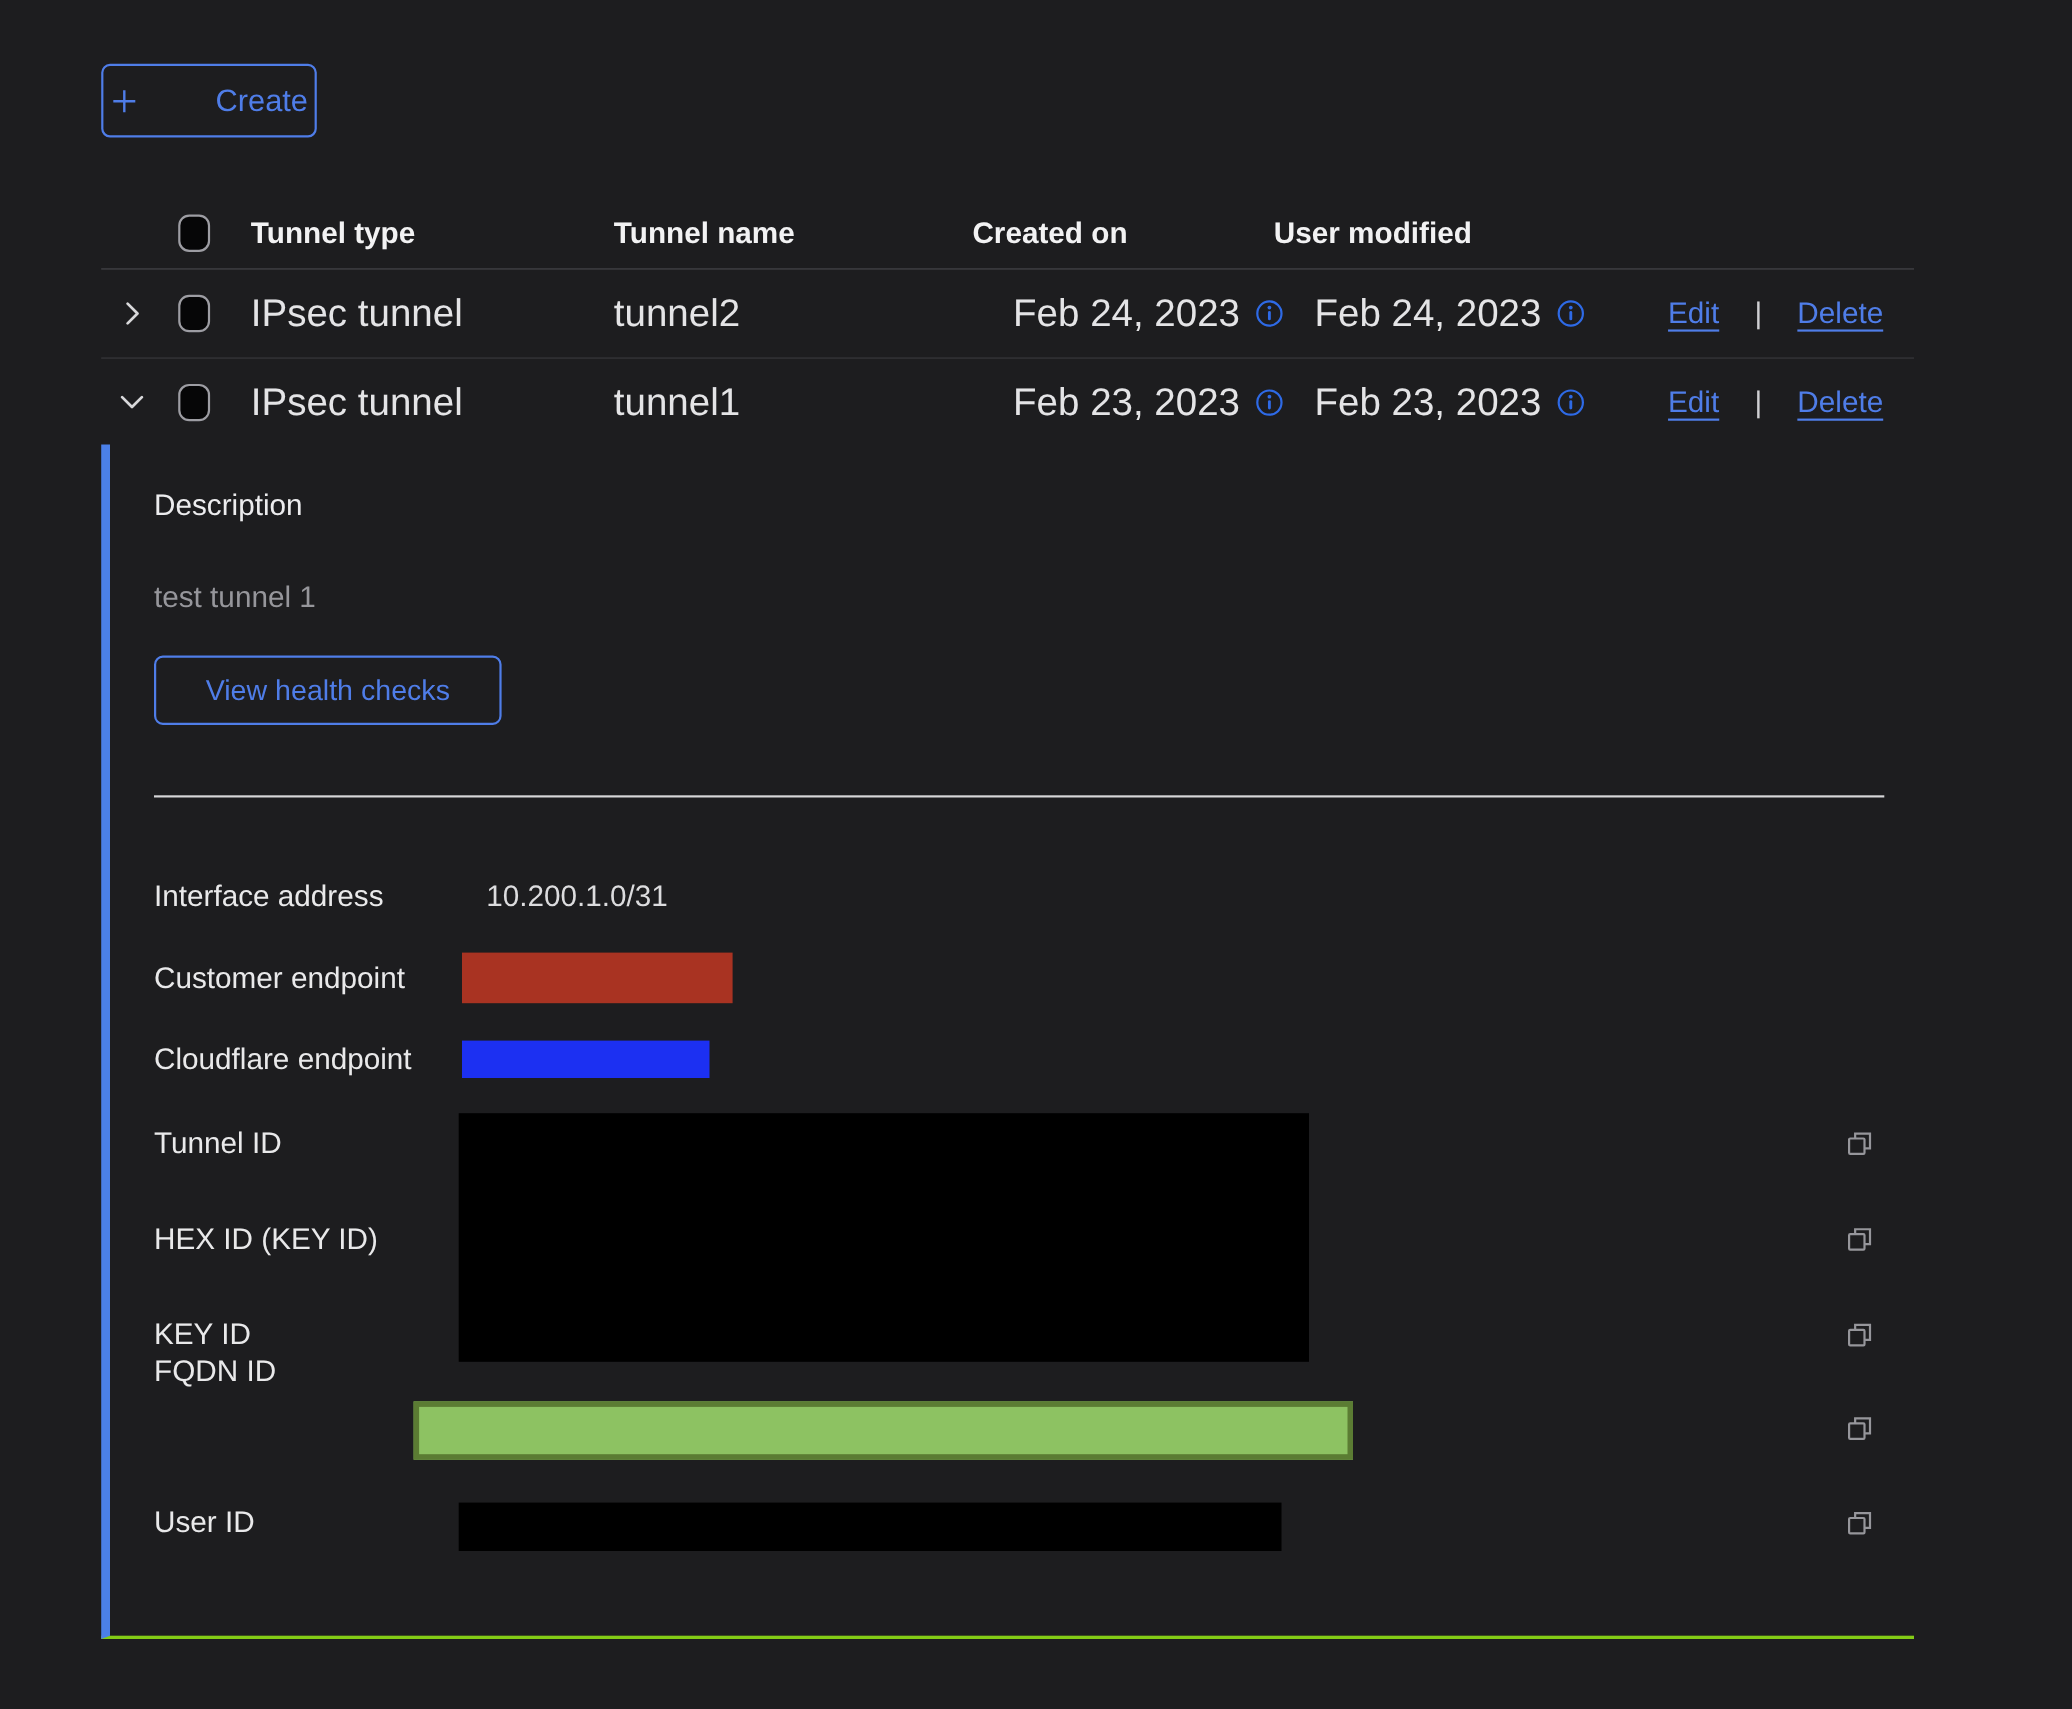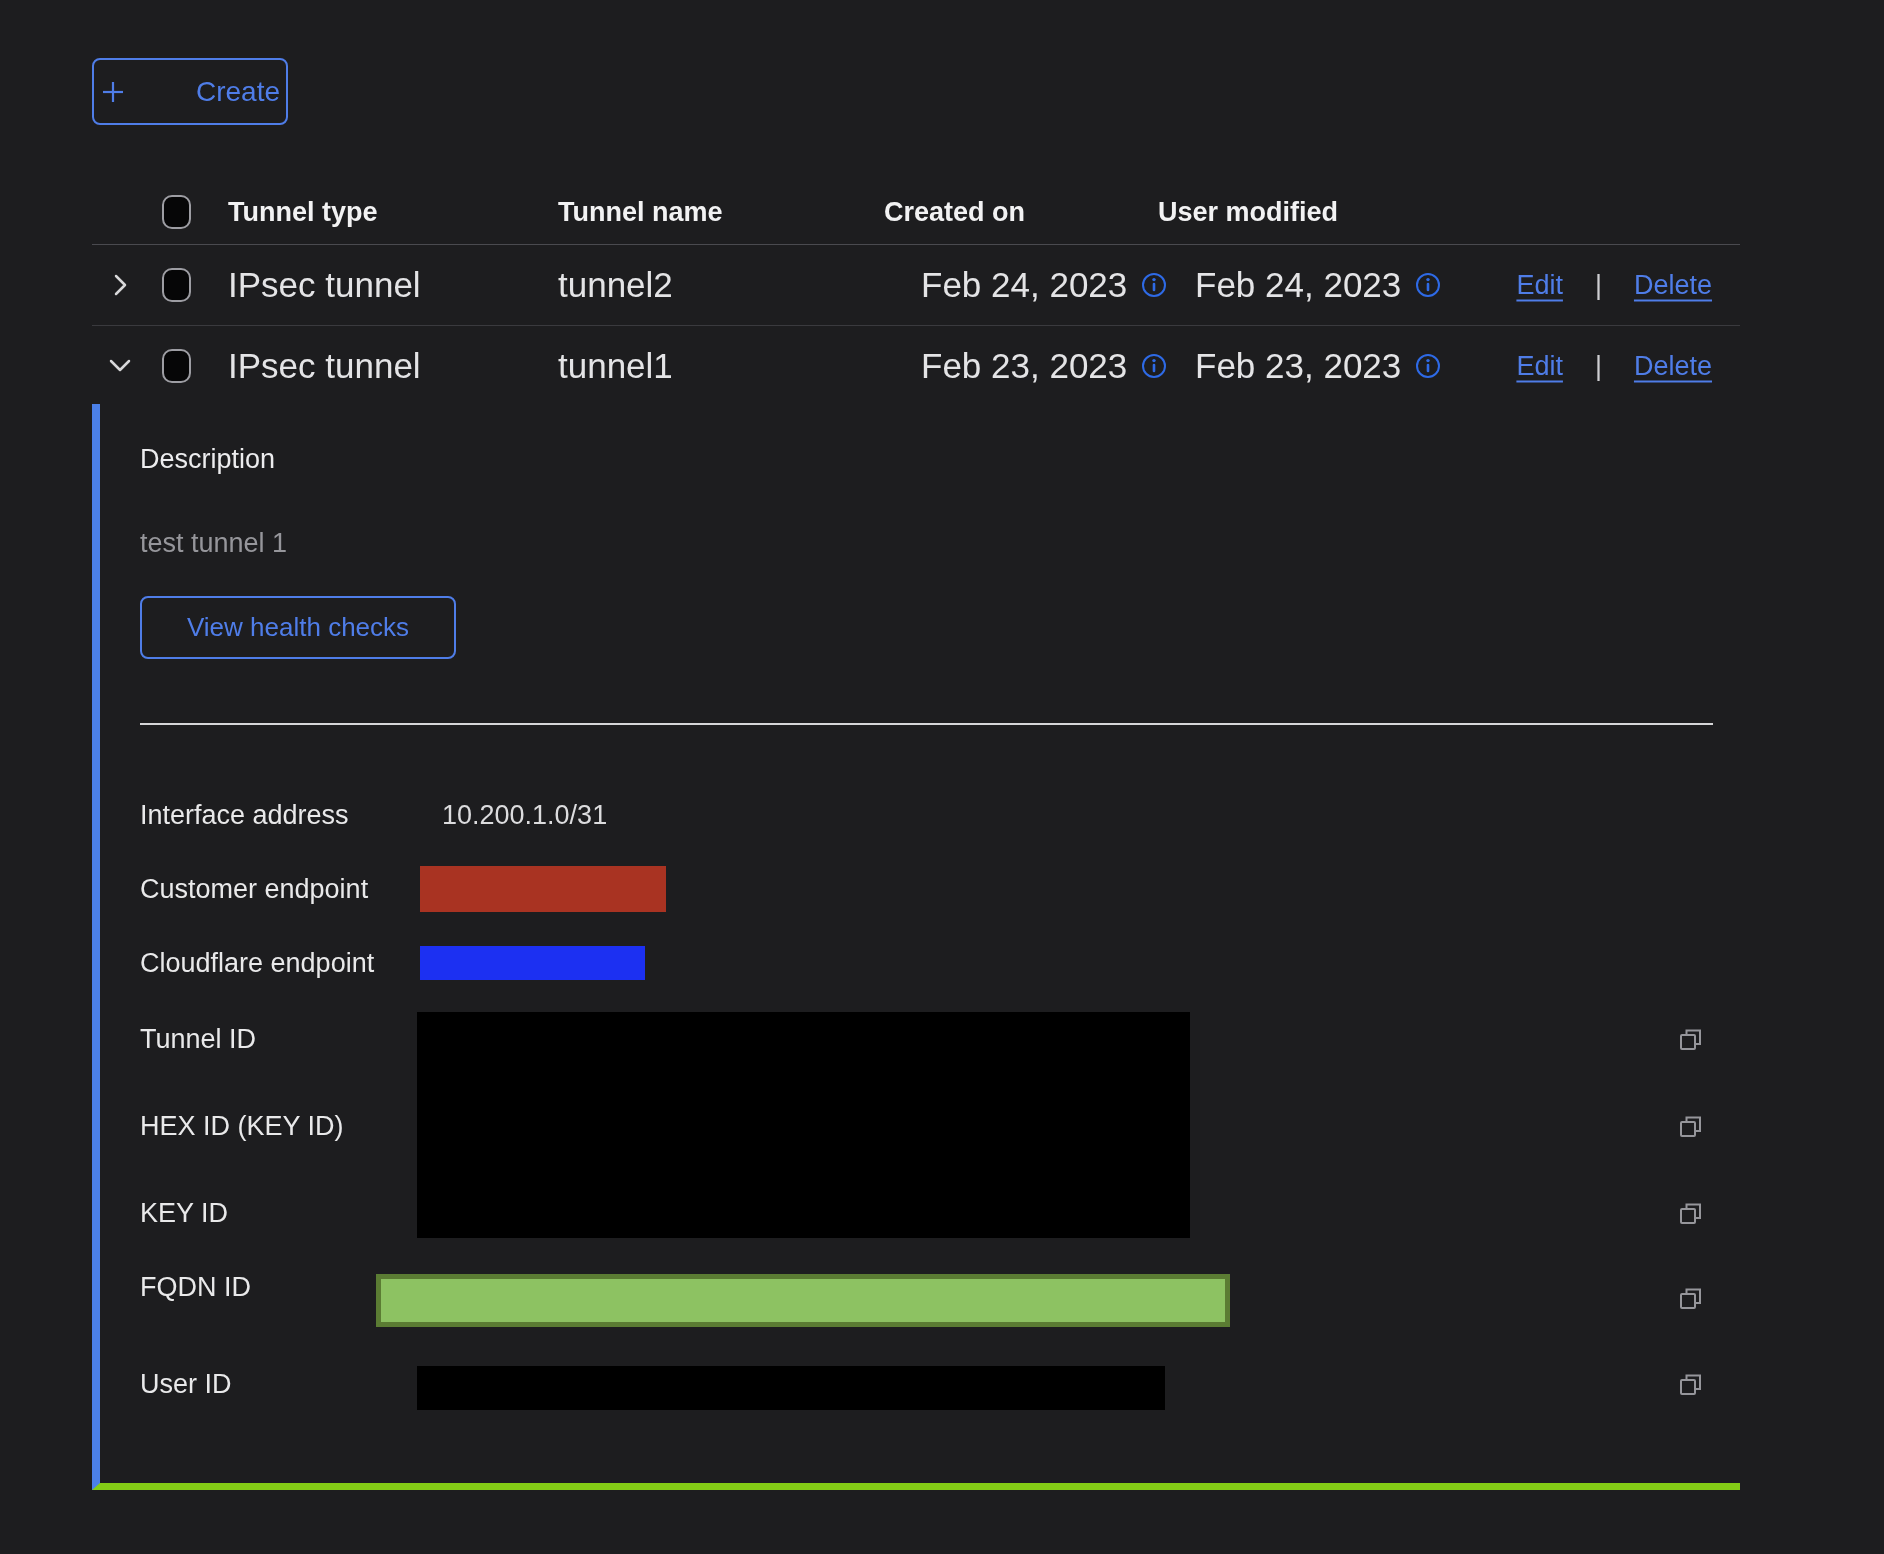--- a/index.html
+++ b/index.html
@@ -24,21 +24,21 @@
   .expander{position:absolute;top:50%;transform:translateY(-50%);left:15px;width:26px;height:26px;
     display:flex;align-items:center;justify-content:center;cursor:pointer;}
   .datecell{display:flex;align-items:center;gap:14px;margin-left:37px;}
   .info{width:26px;height:26px;display:inline-flex;cursor:pointer;}
   .actions{position:absolute;right:28px;top:50%;transform:translateY(-50%);display:flex;align-items:center;gap:32px;font-size:27px;}
   .link{color:#4f7de8;text-decoration:underline;text-underline-offset:6px;cursor:pointer;}
   .sep{color:#cfcfd2;}
 
   
   .panel{position:absolute;left:92px;top:404px;width:1648px;height:1086px;box-sizing:border-box;
-    border-left:8px solid #4b80e8;border-bottom:7px solid #84cc16;}
+    border-left:8px solid #4b80e8;border-bottom:3px solid #84cc16;}
   .pabs{position:absolute;white-space:nowrap;}
   .desc-label{left:40px;top:40px;font-size:27px;font-weight:500;color:#ececee;}
   .desc-value{left:40px;top:124px;font-size:27px;color:#96969b;}
   .health-btn{position:absolute;left:40px;top:192px;width:316px;height:63px;box-sizing:border-box;
     background:transparent;border:2px solid #4f7de8;border-radius:8px;color:#4f7de8;
     font-family:inherit;font-size:26px;cursor:pointer;}
   .divider{position:absolute;left:40px;top:319px;width:1573px;height:0;border-top:2px solid #d6d6d8;}
   .dlabel{left:40px;font-size:27px;color:#e9e9ea;}
   .dvalue{font-size:27px;color:#dcdcde;}
   .redact{position:absolute;}
@@ -154,21 +154,21 @@
     <div class="divider"></div>
 
     <span class="pabs dlabel" style="top:396px">Interface address</span>
     <span class="pabs dvalue" style="left:342px;top:396px">10.200.1.0/31</span>
 
     <span class="pabs dlabel" style="top:470px">Customer endpoint</span>
     <span class="pabs dlabel" style="top:544px">Cloudflare endpoint</span>
     <span class="pabs dlabel" style="top:620px">Tunnel ID</span>
     <span class="pabs dlabel" style="top:707px">HEX ID (KEY ID)</span>
     <span class="pabs dlabel" style="top:794px">KEY ID</span>
-    <span class="pabs dlabel" style="top:868px">FQDN ID</span>
+    <span class="pabs dlabel" style="top:827px">FQDN ID</span>
     <span class="pabs dlabel" style="top:965px">User ID</span>
 
     <div class="redact red" style="left:320px;top:462px;width:246px;height:46px"></div>
     <div class="redact blue" style="left:320px;top:542px;width:225px;height:34px"></div>
     <div class="redact black" style="left:317px;top:608px;width:773px;height:226px"></div>
     <div class="redact green" style="left:276px;top:870px;width:854px;height:53px"></div>
     <div class="redact black" style="left:317px;top:962px;width:748px;height:44px"></div>
 
     <button class="copy" style="top:622px">
       <svg width="27" height="27" viewBox="0 0 27 27" fill="none" stroke="#96969b" stroke-width="2">

